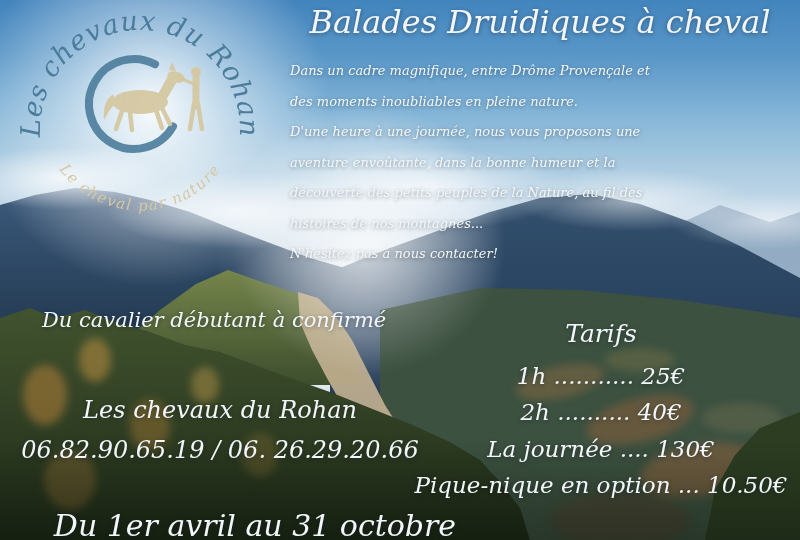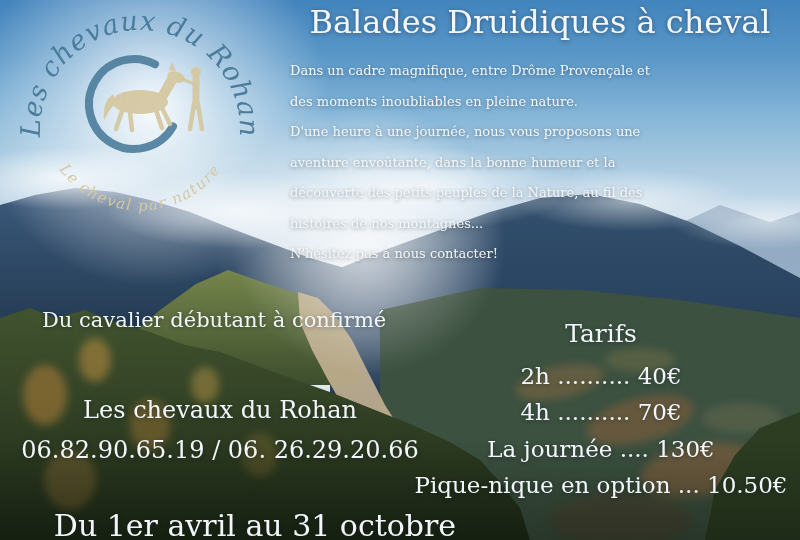--- a/index.html
+++ b/index.html
@@ -13,21 +13,21 @@
     position:absolute;inset:0;pointer-events:none;
     background:
       radial-gradient(circle at 19% 20%, rgba(255,255,255,.95) 0, rgba(255,255,255,.45) 11%, rgba(255,255,255,0) 23%),
       radial-gradient(circle at 46% 44%, rgba(255,255,255,.5) 0, rgba(255,255,255,0) 26%),
       radial-gradient(ellipse 150px 45px at 8% 33%, rgba(255,255,255,.75), rgba(255,255,255,0) 70%),
       radial-gradient(ellipse 190px 55px at 30% 39%, rgba(255,255,255,.7), rgba(255,255,255,0) 70%),
       radial-gradient(ellipse 210px 60px at 53% 35%, rgba(252,253,255,.75), rgba(255,255,255,0) 70%),
       radial-gradient(ellipse 170px 45px at 79% 37%, rgba(255,255,255,.55), rgba(255,255,255,0) 70%),
       radial-gradient(ellipse 140px 40px at 96% 41%, rgba(255,255,255,.5), rgba(255,255,255,0) 70%);
   }
-  .txt{position:absolute;color:#f3f6f8;text-shadow:0 1px 4px rgba(15,25,35,.45);}
+  .txt{position:absolute;color:#f3f6f8;font-style:italic;text-shadow:0 1px 4px rgba(15,25,35,.45);}
   .title{left:285px;top:2px;width:510px;text-align:center;font-size:32px;line-height:40px;}
   .intro{left:290px;top:56px;width:518px;text-align:left;font-size:13px;line-height:30.5px;}
   .riders{left:20px;top:304px;width:470px;text-align:left;font-size:21px;line-height:33px;margin-left:22px;}
   .contact{left:0px;top:390px;width:440px;text-align:center;font-size:24px;line-height:40px;}
   .season{left:30px;top:506px;width:450px;text-align:center;font-size:30px;line-height:40px;}
   .tarifs{left:410px;top:316px;width:382px;text-align:center;font-size:23px;line-height:36.5px;}
   .tarifs .head{font-size:25px;margin-bottom:5px;}
   .logo{position:absolute;left:10px;top:-2px;width:260px;height:230px;}
   .logo text{font-family:"DejaVu Serif",serif;font-style:italic;}
 </style>
@@ -149,19 +149,19 @@
 
   <div class="txt contact">
     <div>Les chevaux du Rohan</div>
     <div>06.82.90.65.19 / 06. 26.29.20.66</div>
   </div>
 
   <div class="txt season">Du 1er avril au 31 octobre</div>
 
   <div class="txt tarifs">
     <div class="head">Tarifs</div>
+    <div>1h ........... 25€</div>
     <div>2h .......... 40€</div>
-    <div>4h .......... 70€</div>
     <div>La journée .... 130€</div>
     <div>Pique-nique en option ... 10.50€</div>
   </div>
 
 </div>
 
 </body></html>

